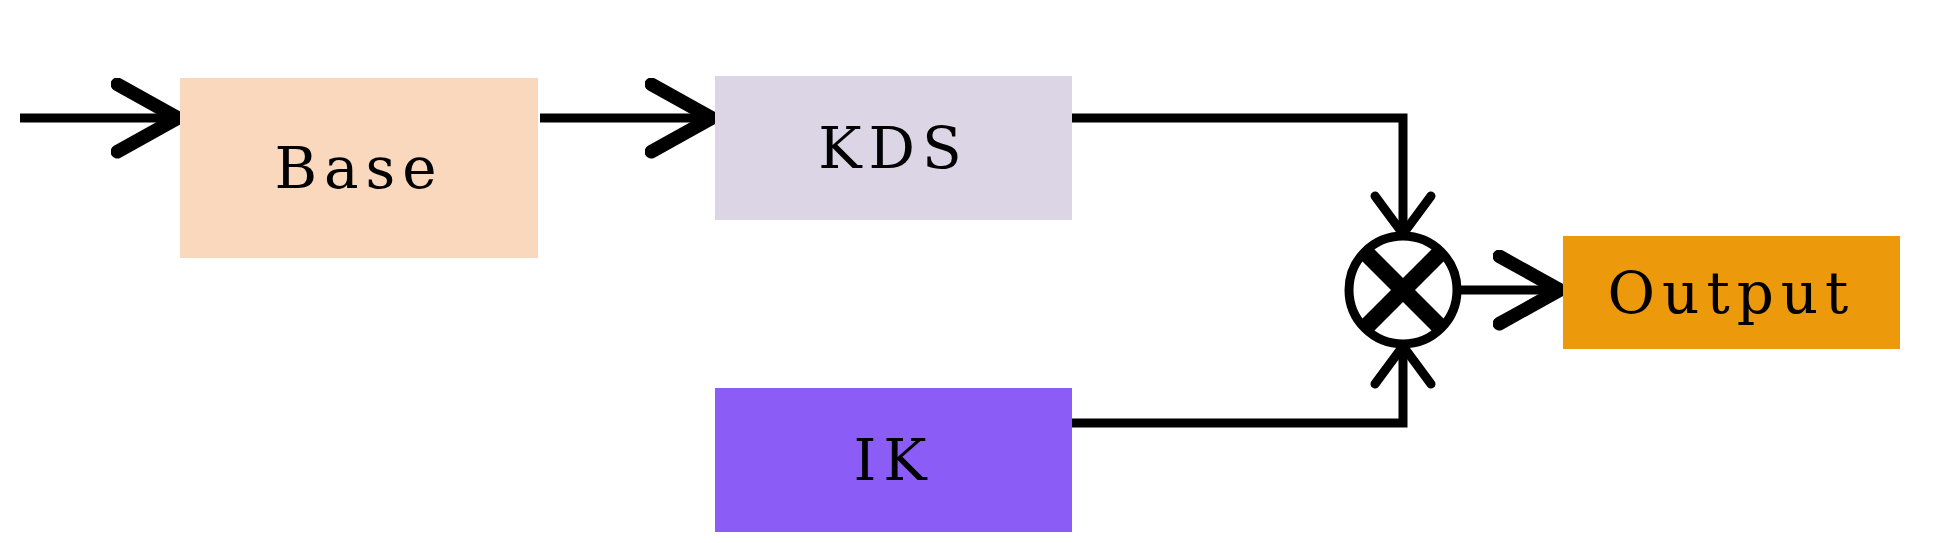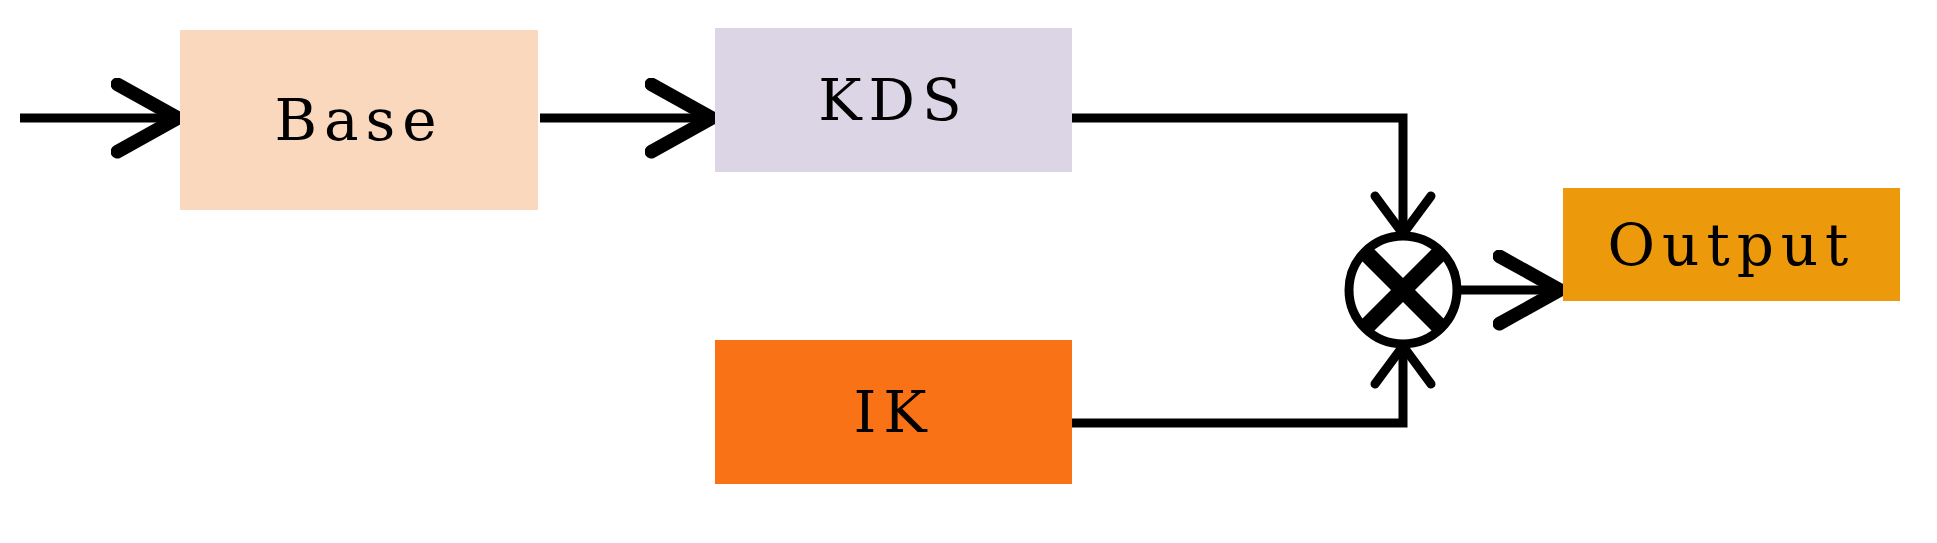--- a/index.html
+++ b/index.html
@@ -24,20 +24,21 @@
     top: 0;
     width: 1937px;
     height: 543px;
   }
   .node-box {
     position: absolute;
     display: flex;
     align-items: center;
     justify-content: center;
     box-sizing: border-box;
+    margin-top: 48px;
   }
   .node-label {
     color: #000000;
     font-family: "DejaVu Serif", serif;
     letter-spacing: 0.12em;
     white-space: nowrap;
     line-height: 1;
   }
   #box-base {
     left: 180px;
@@ -110,21 +111,21 @@
   </svg>
 
   <div class="node-box" id="box-base" style="background:#fad8bd">
     <span class="node-label" id="label-base">Base</span>
   </div>
 
   <div class="node-box" id="box-kds" style="background:#dbd5e5">
     <span class="node-label" id="label-kds">KDS</span>
   </div>
 
-  <div class="node-box" id="box-ik" style="background:#f97316">
+  <div class="node-box" id="box-ik" style="background:#8b5cf6">
     <span class="node-label" id="label-ik">IK</span>
   </div>
 
   <div class="node-box" id="box-output" style="background:#ed990c">
     <span class="node-label" id="label-output">Output</span>
   </div>
 
 </div>
 
 </body></html>

